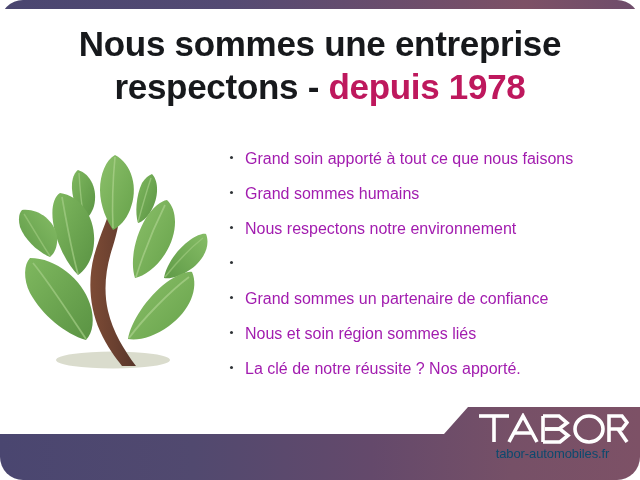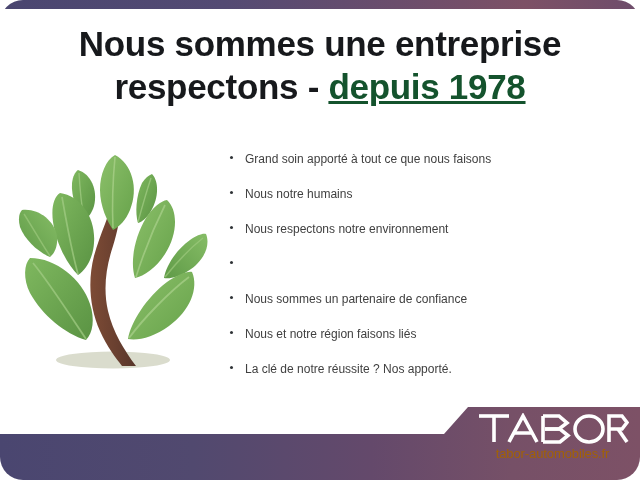--- a/index.html
+++ b/index.html
@@ -46,41 +46,40 @@
     font-size: 35px;
     font-weight: bold;
     color: #17191c;
     letter-spacing: -0.3px;
     white-space: nowrap;
   }
   .title-line.second {
     margin-top: 7px;
   }
   .title-accent {
-    color: #14532d;
-    text-decoration: underline;
+    color: #be185d;
   }
 
   
   #bullets {
     position: absolute;
     left: 229px;
     top: 148px;
     width: 400px;
     margin: 0;
     padding: 0;
     list-style: none;
   }
   #bullets li {
     position: relative;
     padding-left: 16px;
     height: 35px;
     line-height: 22px;
-    font-size: 12px;
-    color: #404040;
+    font-size: 16px;
+    color: #a21caf;
     white-space: nowrap;
   }
   #bullets li .dot {
     position: absolute;
     left: 1px;
     top: 8px;
     width: 3.4px;
     height: 3.4px;
     border-radius: 50%;
     background: #2f3337;
@@ -116,21 +115,21 @@
     text-align: center;
   }
   #logo-wordmark {
     display: block;
     margin: 0 auto;
   }
   #logo-tagline {
     display: block;
     margin-top: 2px;
     font-size: 13px;
-    color: #a16207;
+    color: #0c4a6e;
     letter-spacing: -0.1px;
     white-space: nowrap;
   }
 </style>
 </head>
 <body>
 
 <div id="slide">
 
   <div id="top-bar"></div>
@@ -209,25 +208,25 @@
 
       <g>
         <path d="M180 124 C 187 140, 178 163, 157 178 C 142 189, 126 193, 116 191 C 119 174, 134 150, 155 134 C 165 127, 175 123, 180 124 Z" fill="url(#lfA)"></path>
         <path d="M177 129 C 157 144, 131 171, 117 190" stroke="#a9d08a" stroke-width="1.8" fill="none" opacity="0.72"></path>
       </g>
     </svg>
   </div>
 
   <ul id="bullets">
     <li><span class="dot"></span><span>Grand soin apporté à tout ce que nous faisons</span></li>
-    <li><span class="dot"></span><span>Nous notre humains</span></li>
+    <li><span class="dot"></span><span>Grand sommes humains</span></li>
     <li><span class="dot"></span><span>Nous respectons notre environnement</span></li>
     <li><span class="dot"></span></li>
-    <li><span class="dot"></span><span>Nous sommes un partenaire de confiance</span></li>
-    <li><span class="dot"></span><span>Nous et notre région faisons liés</span></li>
+    <li><span class="dot"></span><span>Grand sommes un partenaire de confiance</span></li>
+    <li><span class="dot"></span><span>Nous et soin région sommes liés</span></li>
     <li><span class="dot"></span><span>La clé de notre réussite ? Nos apporté.</span></li>
   </ul>
 
   <div id="footer">
     <svg id="footer-svg" width="640" height="76" viewBox="0 0 640 76" xmlns="http://www.w3.org/2000/svg">
       <defs>
         <linearGradient id="footG" x1="0" y1="0" x2="1" y2="0">
           <stop offset="0%" stop-color="#4a4670"></stop>
           <stop offset="30%" stop-color="#51496f"></stop>
           <stop offset="58%" stop-color="#64496b"></stop>

